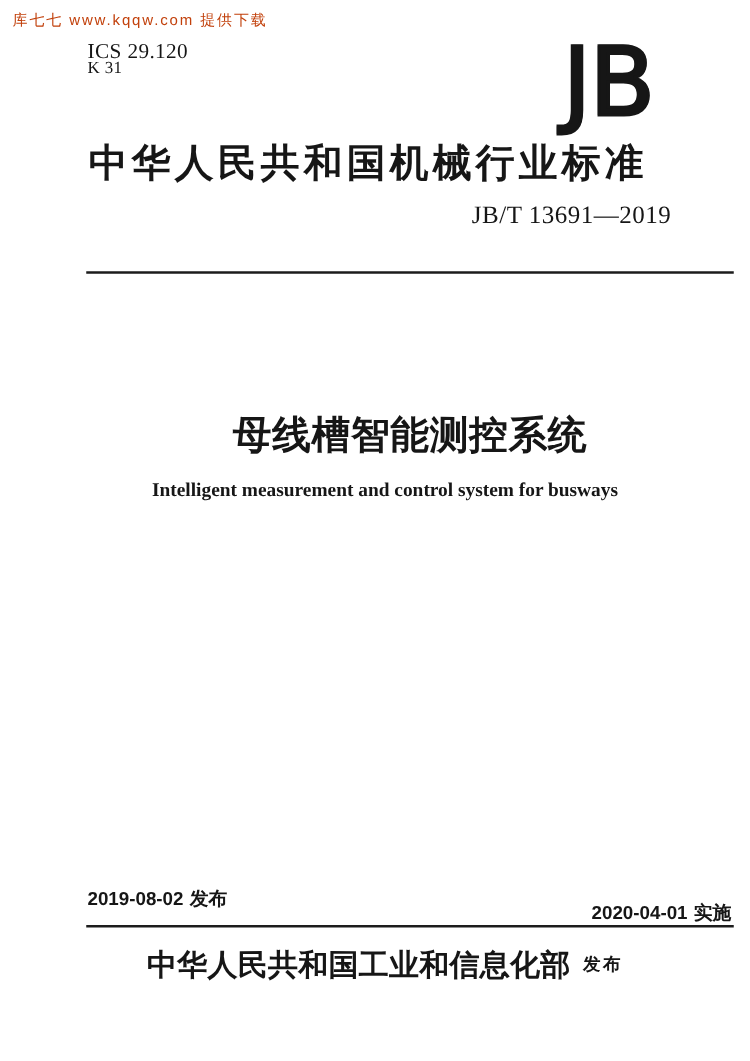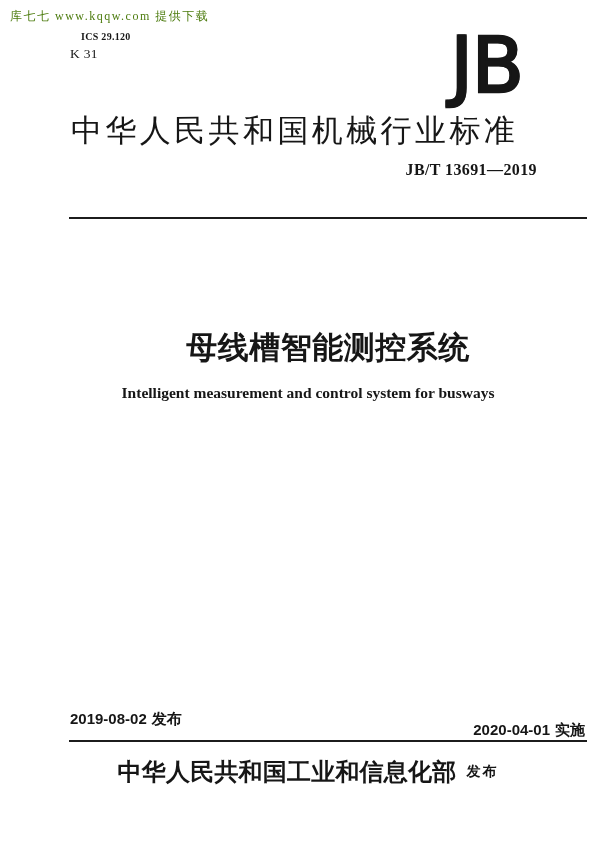--- a/index.html
+++ b/index.html
@@ -10,34 +10,33 @@
     height: 849px;
     margin: 0 auto;
     background: #ffffff;
     overflow: hidden;
     font-family: "Liberation Sans", sans-serif;
     color: #161616;
   }
   .watermark {
     position: absolute;
     left: 10px; top: 8px;
-    font-family: Liberation Serif, serif;
+    font-family: Liberation Sans, sans-serif;
     font-size: 12px;
     letter-spacing: 1.5px;
-    color: #4d7c0f;
+    color: #c2410c;
     white-space: nowrap;
   }
   .ics-line1 {
     position: absolute;
     left: 70px; top: 31px;
     font-family: "Liberation Serif", serif;
-    font-weight: bold;
-    font-size: 10px;
+    font-weight: normal;
+    font-size: 17px;
     letter-spacing: 0.3px;
-    margin-left: 11px;
   }
   .ics-line2 {
     position: absolute;
     left: 70px; top: 46px;
     font-family: "Liberation Serif", serif;
     font-weight: normal;
     font-size: 13.5px;
     letter-spacing: 0.3px;
   }
   .jb-logo {
@@ -48,30 +47,30 @@
     font-size: 76px;
     line-height: 1;
     letter-spacing: -1px;
     -webkit-text-stroke: 2.5px #161616;
     text-shadow: 1px 0 0 #161616, -1px 0 0 #161616, 0 1px 0 #161616, 0 -1px 0 #161616;
   }
   .org-title {
     position: absolute;
     left: 71px; top: 110px;
     font-size: 31px;
-    font-weight: normal;
+    font-weight: bold;
     letter-spacing: 3.4px;
     white-space: nowrap;
   }
   .std-number {
     position: absolute;
     right: 63px; top: 161px;
     font-family: "Liberation Serif", serif;
-    font-weight: bold;
-    font-size: 16px;
+    font-weight: normal;
+    font-size: 20px;
     letter-spacing: 0.4px;
     white-space: nowrap;
   }
   .rule {
     position: absolute;
     left: 69px;
     width: 518px;
     height: 2px;
     background: #1c1c1c;
   }

